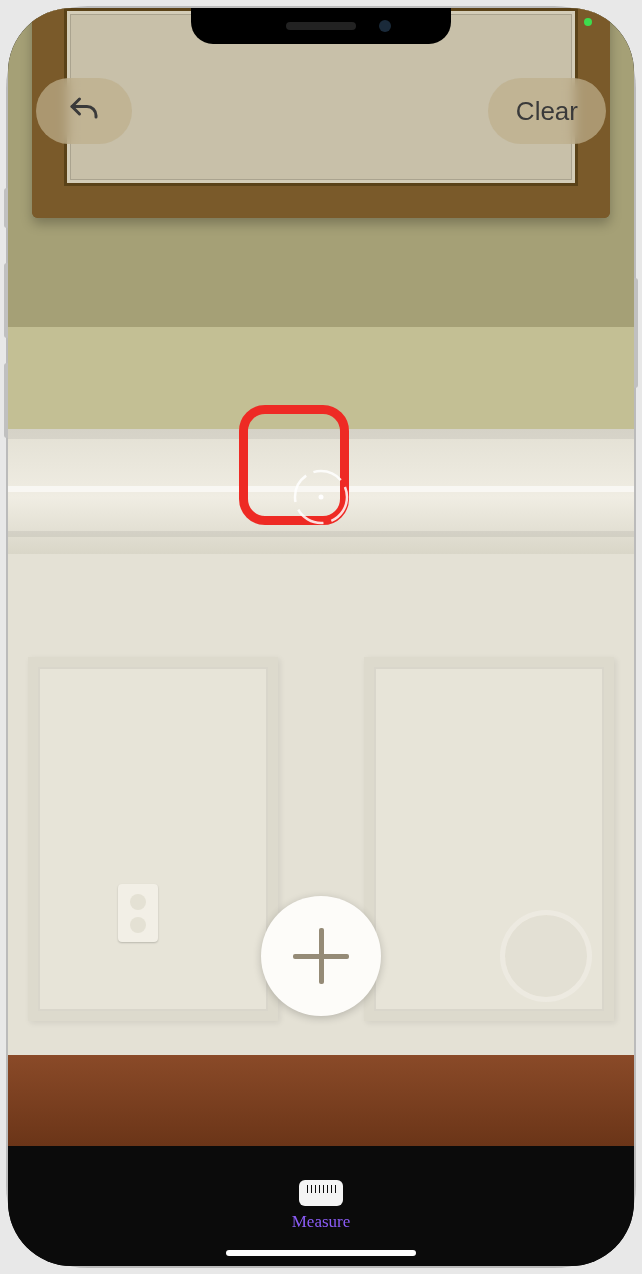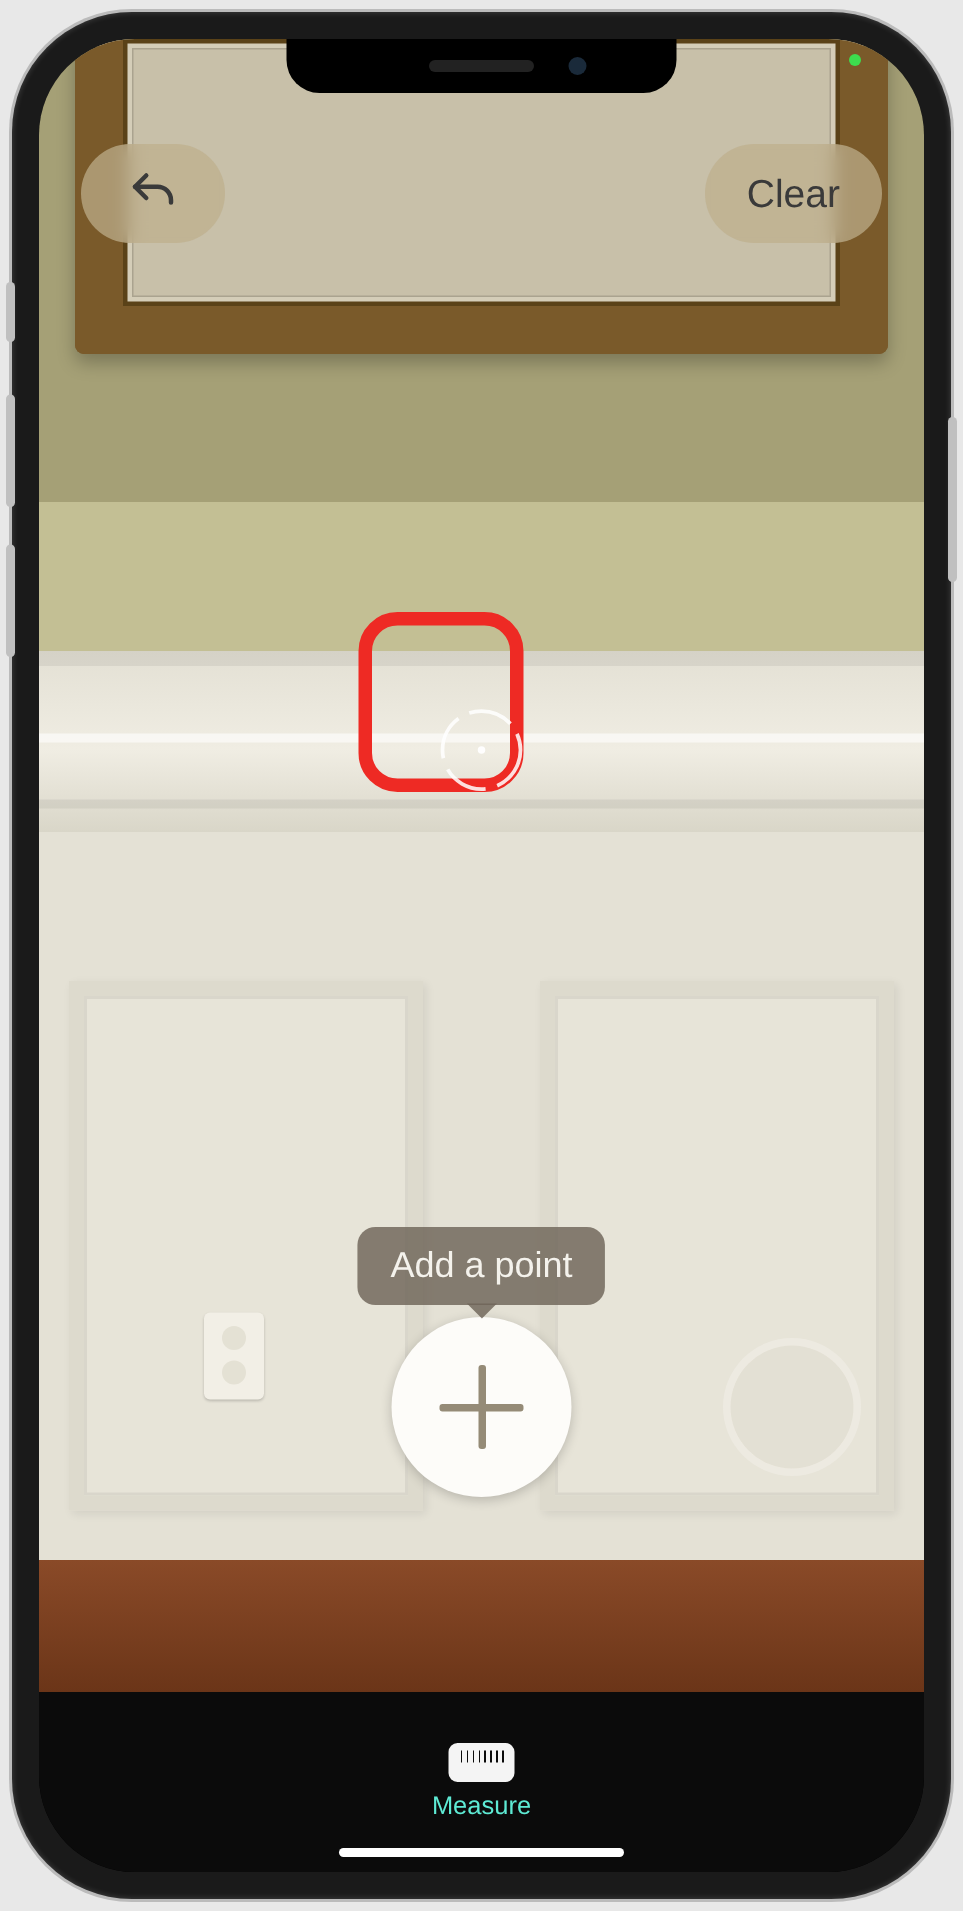--- a/index.html
+++ b/index.html
@@ -10,21 +10,20 @@
       font-family: -apple-system, BlinkMacSystemFont, "Segoe UI", Helvetica, Arial, sans-serif;
       display: flex;
       align-items: center;
       justify-content: center;
     }
     .device-frame {
       width: 626px;
       height: 1258px;
       background: #1a1a1a;
       border-radius: 80px;
-      padding: 18px;
       box-shadow: 0 0 0 2px #bbb, inset 0 0 4px rgba(255,255,255,0.2);
       position: relative;
     }
     .device-inner {
       width: 100%;
       height: 100%;
       background: #000;
       border-radius: 64px;
       overflow: hidden;
       position: relative;
@@ -281,21 +280,21 @@
     .tab {
       flex: 1;
       display: flex;
       flex-direction: column;
       align-items: center;
       justify-content: center;
       gap: 6px;
       color: #6a6a6a;
       font-size: 17px;
     }
-    .tab.active { color: #5eead4; }
+    .tab.active { color: #8b5cf6; font-family: Liberation Serif, serif; }
     .tab-icon {
       width: 44px;
       height: 26px;
       border-radius: 6px;
       position: relative;
       display:flex;
       align-items:center;
       justify-content:center;
     }
     .ruler {
@@ -383,23 +382,20 @@
           <div class="reticle">
             <svg viewBox="0 0 64 64">
               <circle cx="32" cy="32" r="26" fill="none" stroke="rgba(255,255,255,0.85)" stroke-width="2.5" stroke-dasharray="30 8 30 8 30 8 30 8"></circle>
             </svg>
             <div class="dot"></div>
           </div>
         </div>
 
         <div class="bottom-controls">
           <div class="add-btn">
-            <div class="tooltip">
-              <span>Add a point</span>
-            </div>
             <div class="plus-h"></div>
             <div class="plus-v"></div>
           </div>
           <div class="shutter"></div>
         </div>
       </div>
 
       <div class="tabbar">
         <div class="tab active">
           <div class="tab-icon ruler"></div>

